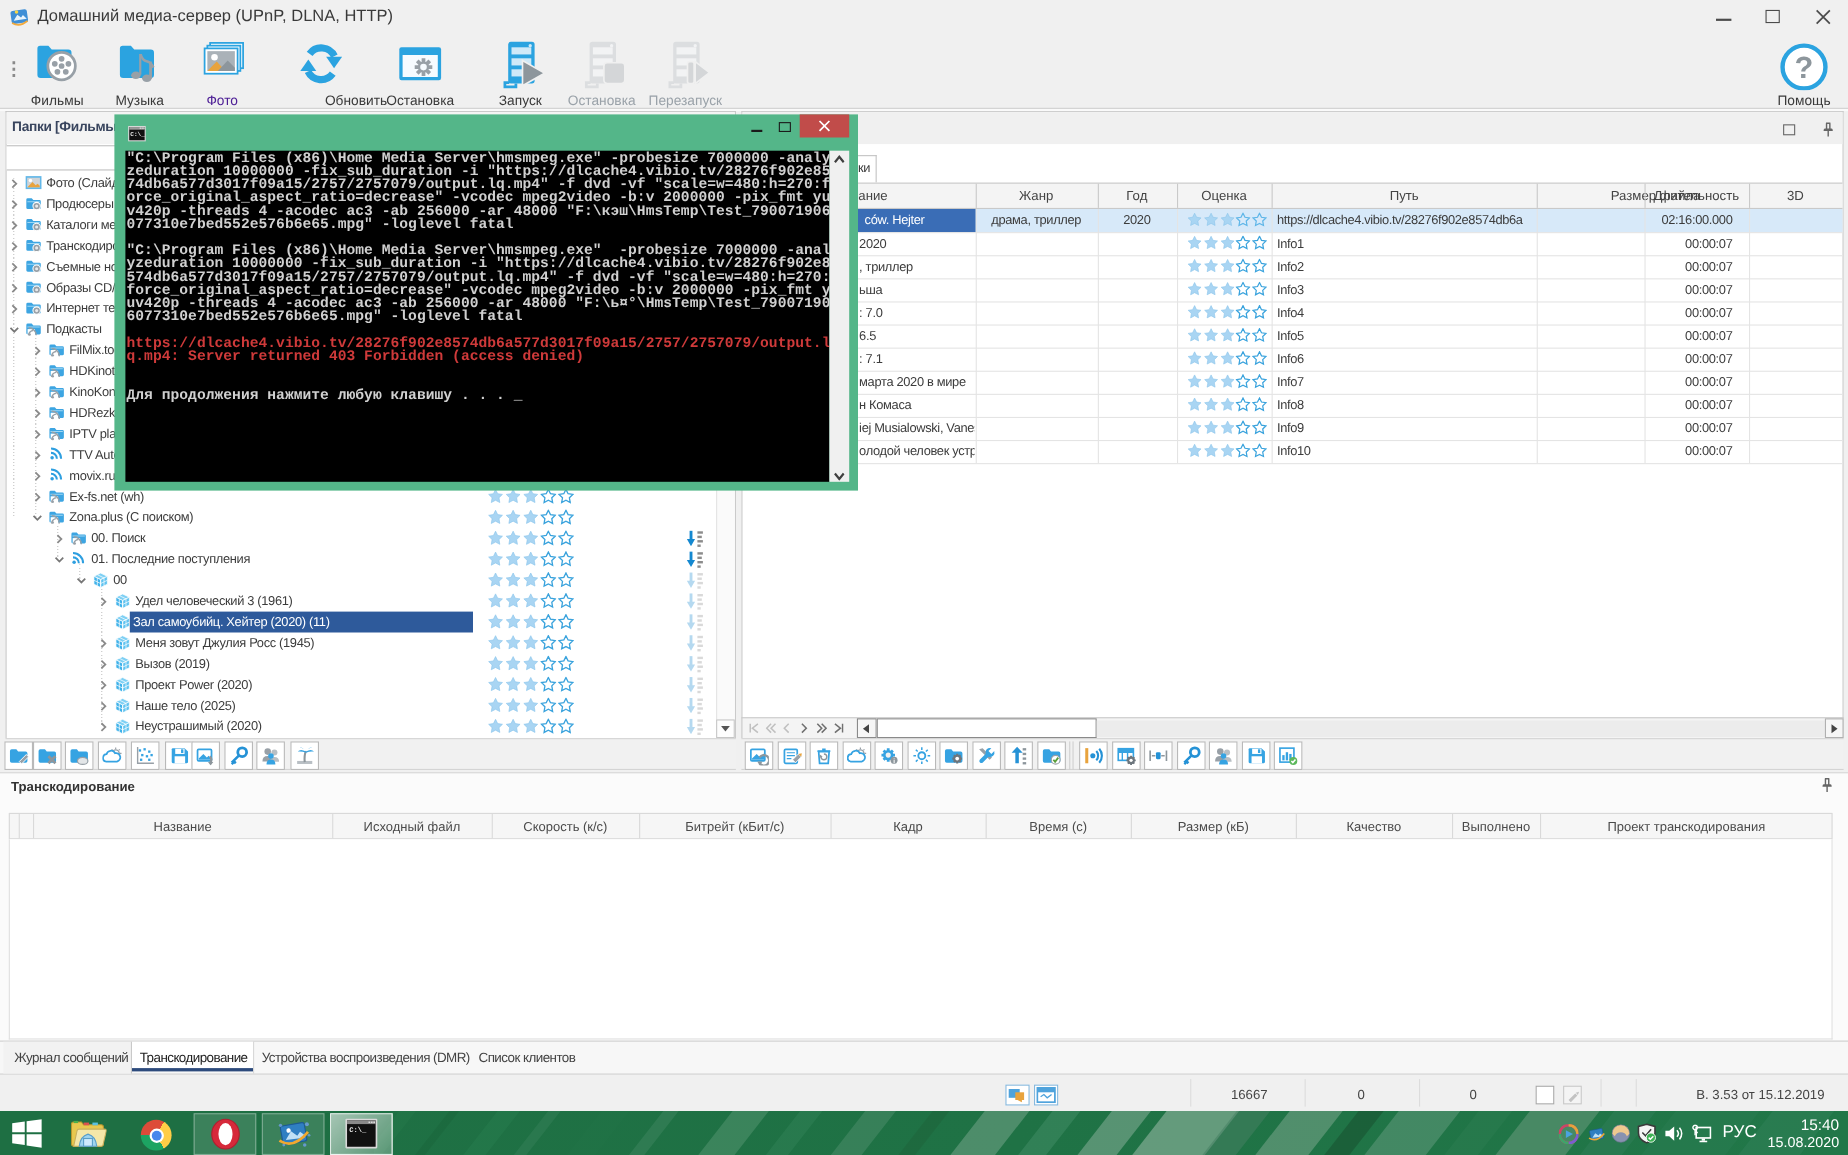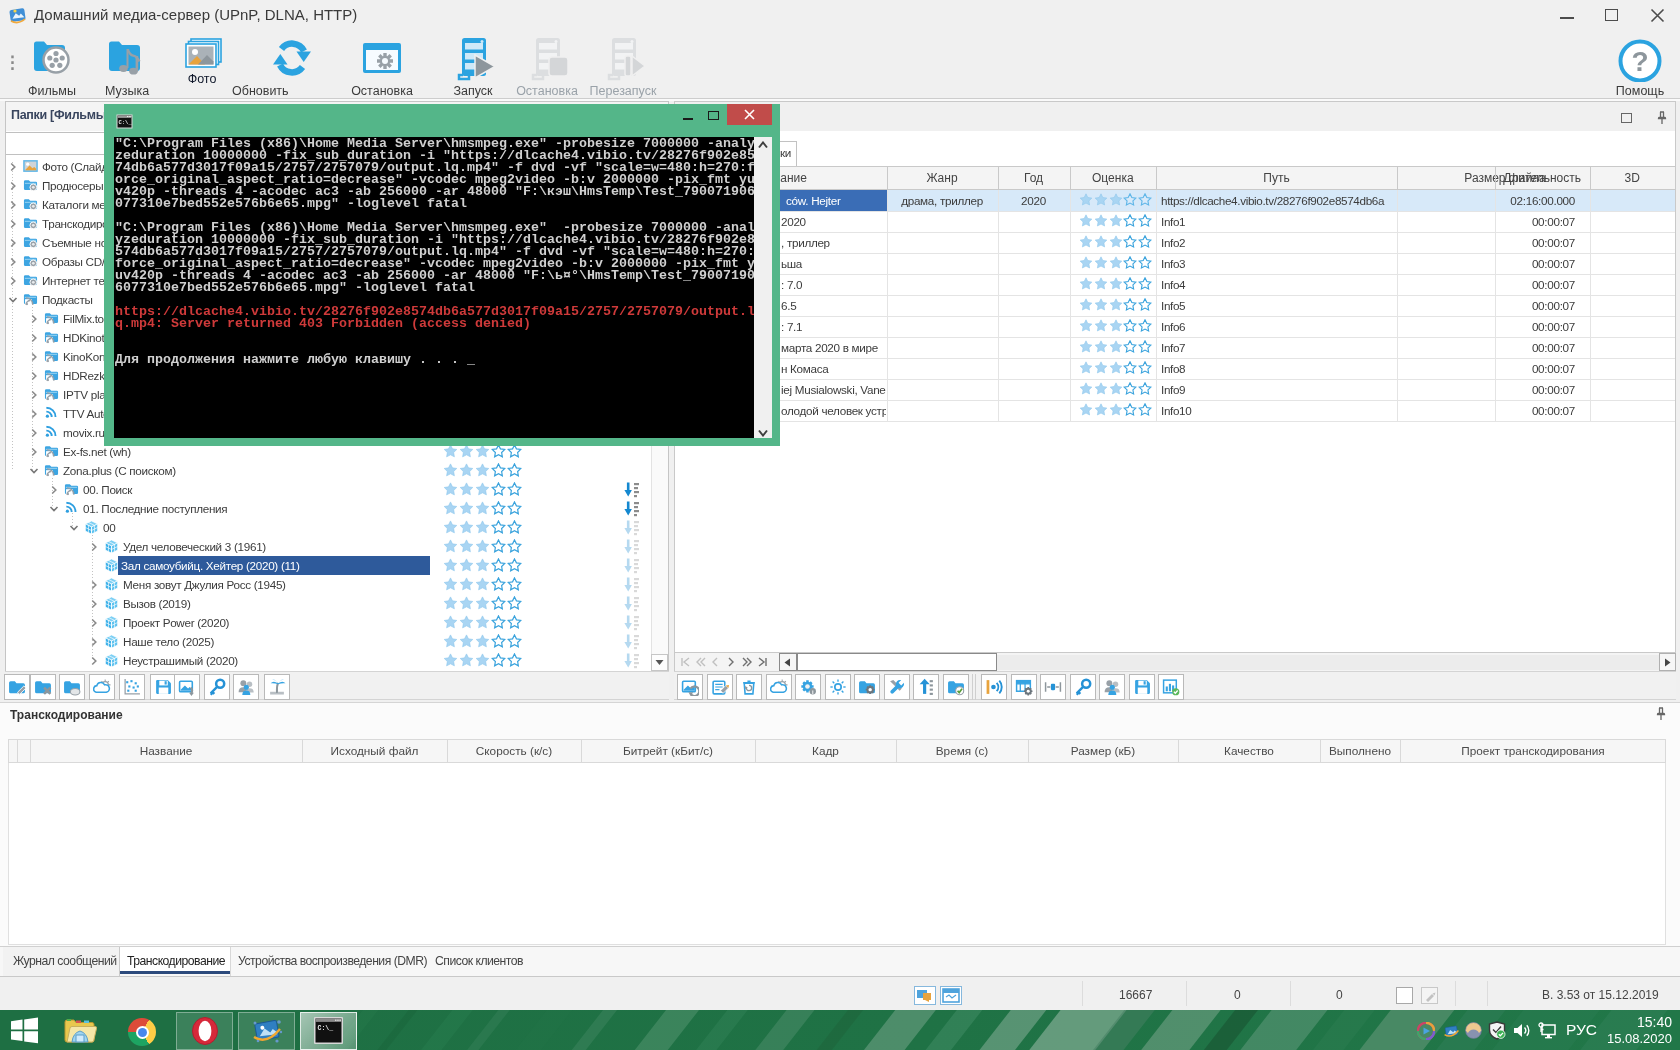--- a/index.html
+++ b/index.html
@@ -91,32 +91,32 @@
       <g fill="#fff" stroke="#2ba3e0" stroke-width="1.6">
         <rect x="13" y="5" width="30" height="23"></rect>
         <rect x="10.5" y="7.5" width="30" height="23"></rect>
         <rect x="8" y="10" width="30" height="23"></rect>
       </g>
       <rect x="10.5" y="12.5" width="25" height="18" fill="#aab2b8"></rect>
       <circle cx="17" cy="18" r="3" fill="#fff"></circle>
       <path d="M10.5 30.5 L19 22 L27 30.5 Z" fill="#e8a33d"></path>
       <path d="M20 30.5 L29 21 L35.5 27.5 L35.5 30.5 Z" fill="#8d969c"></path>
     </svg>
-    <div class="ab" style="left:142px;top:72px;width:120px;text-align:center;font-size:12.5px;color:#0f172a">Фото</div>
+    <div class="ab" style="left:142px;top:84px;width:120px;text-align:center;font-size:12.5px;color:#4c1d95">Фото</div>
     <svg class="ab" style="left:268px;top:34px" width="48" height="48" viewBox="0 0 48 48">
       <g stroke="#2ba3e0" stroke-width="6.5" fill="none">
         <path d="M13.5 15 A 13.2 13.2 0 0 1 36 17"></path>
         <path d="M34.5 33 A 13.2 13.2 0 0 1 12 31"></path>
       </g>
       <g fill="#2ba3e0">
         <polygon points="28.5,17.5 43,17.5 35.7,28"></polygon>
         <polygon points="19.5,30.5 5,30.5 12.3,20"></polygon>
       </g>
     </svg>
-    <div class="ab" style="left:232px;top:84px;width:120px;text-align:left;font-size:12.5px;color:#3a3a3a">Обновить</div>
+    <div class="ab" style="left:232px;top:84px;width:120px;text-align:right;font-size:12.5px;color:#3a3a3a">Обновить</div>
     <svg class="ab" style="left:358px;top:34px" width="48" height="48" viewBox="0 0 48 48">
       <rect x="5" y="9" width="38" height="30" rx="2" fill="#2ba3e0"></rect>
       <rect x="8" y="16" width="32" height="20" fill="#f6fbff"></rect>
       <g fill="#98a0a7">
         <circle cx="27" cy="27" r="5"></circle>
         <g stroke="#98a0a7" stroke-width="3.4">
           <path d="M27 19 L27 35 M19 27 L35 27 M21.3 21.3 L32.7 32.7 M32.7 21.3 L21.3 32.7"></path>
         </g>
         <circle cx="27" cy="27" r="3" fill="#f6fbff"></circle>
       </g>

